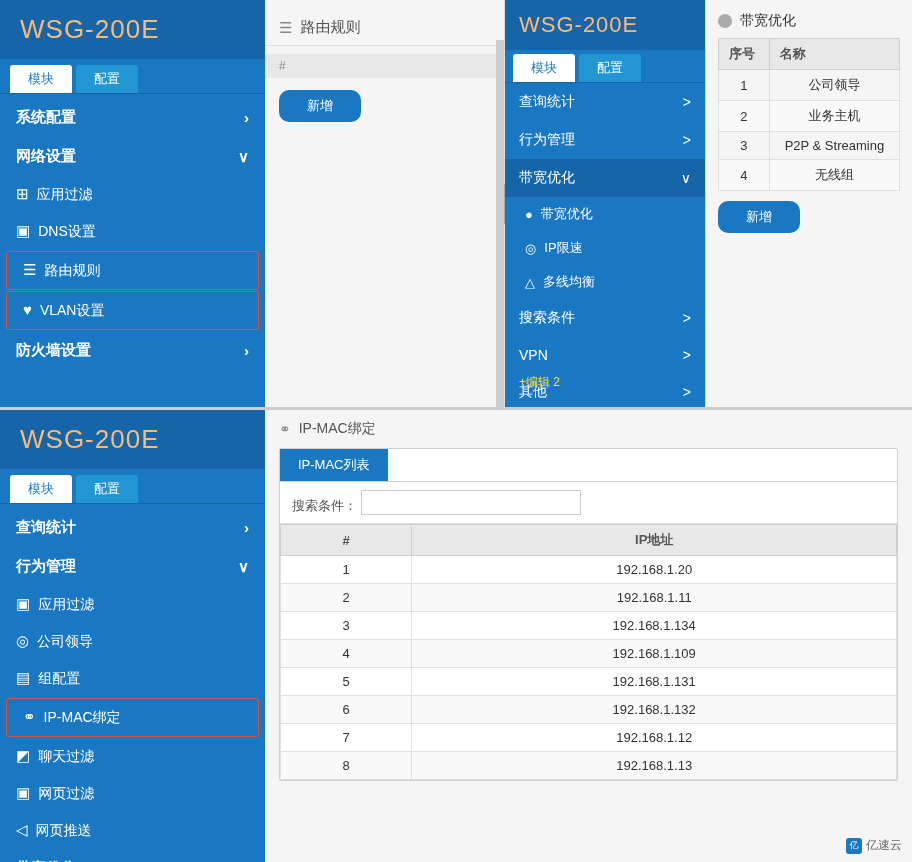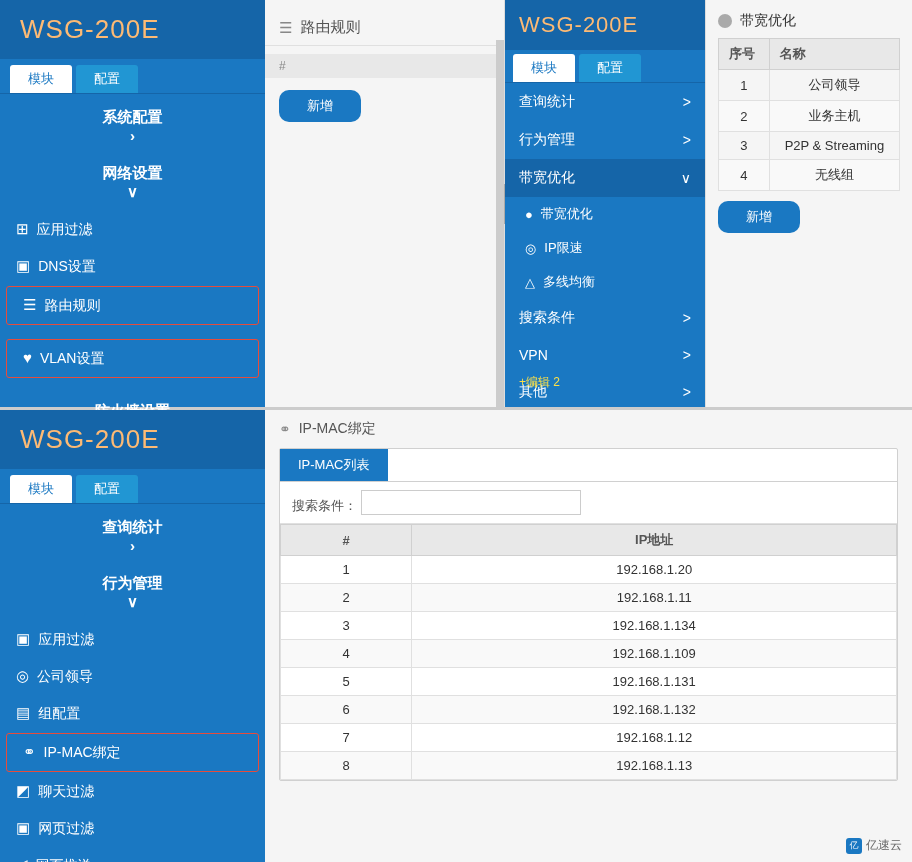--- a/index.html
+++ b/index.html
@@ -77,21 +77,20 @@
 
     .section-header {
       color: #fff;
       font-size: 15px;
       font-weight: bold;
       padding: 10px 16px;
       cursor: pointer;
       display: flex;
       align-items: center;
       justify-content: space-between;
-      flex-direction: column;
     }
 
     
     .middle-panel {
       width: 240px;
       background: #f5f5f5;
       flex-shrink: 0;
       border-right: 1px solid #ddd;
       padding-top: 10px;
       position: relative;
@@ -362,21 +361,21 @@
       </div>
       <div class="nav-item">
         <span><span class="nav-icon">⊞</span><span>应用过滤</span></span>
       </div>
       <div class="nav-item">
         <span><span class="nav-icon">▣</span><span>DNS设置</span></span>
       </div>
       <div class="nav-item highlighted" style="border:1.5px solid #e74c3c; margin:1px 6px; border-radius:3px;">
         <span><span class="nav-icon">☰</span><span>路由规则</span></span>
       </div>
-      <div class="nav-item highlighted" style="border:1.5px solid #e74c3c; margin:14px 6px; border-radius:3px;text-align:center;">
+      <div class="nav-item highlighted" style="border:1.5px solid #e74c3c; margin:1px 6px; border-radius:3px;text-align:center;">
         <span><span class="nav-icon">♥</span><span>VLAN设置</span></span>
       </div>
       <div class="section-header">
         <span>防火墙设置</span>
         <span class="arrow">›</span>
       </div>
     </div>
   </div>
 
   <div class="middle-panel" style="position:relative;">

